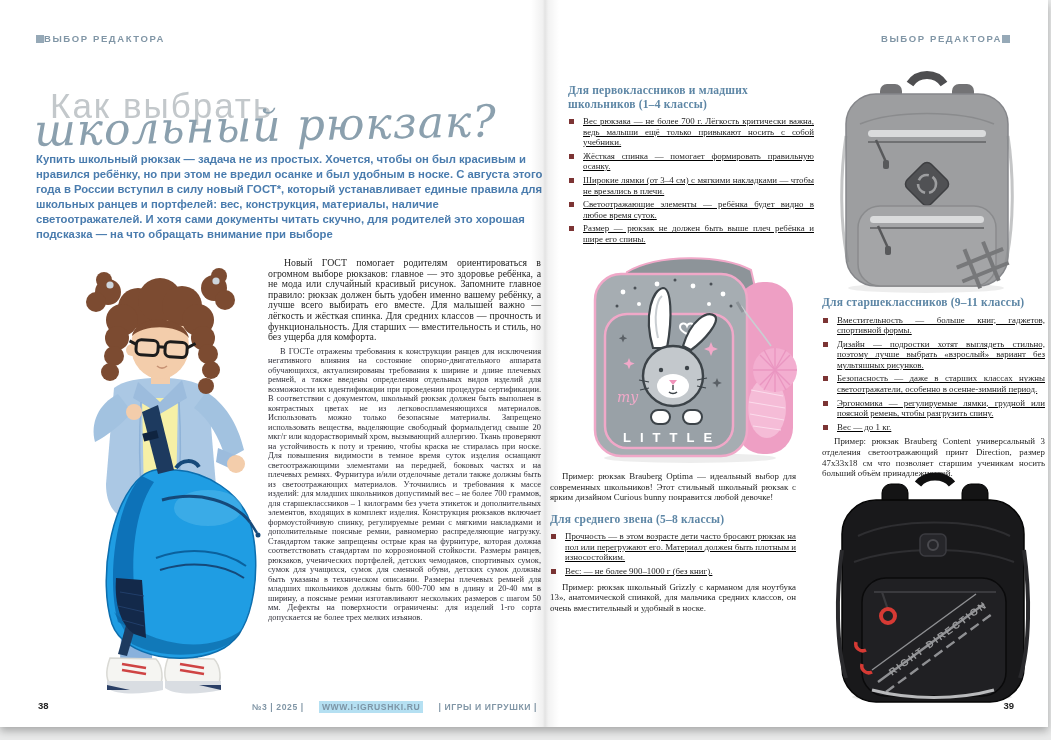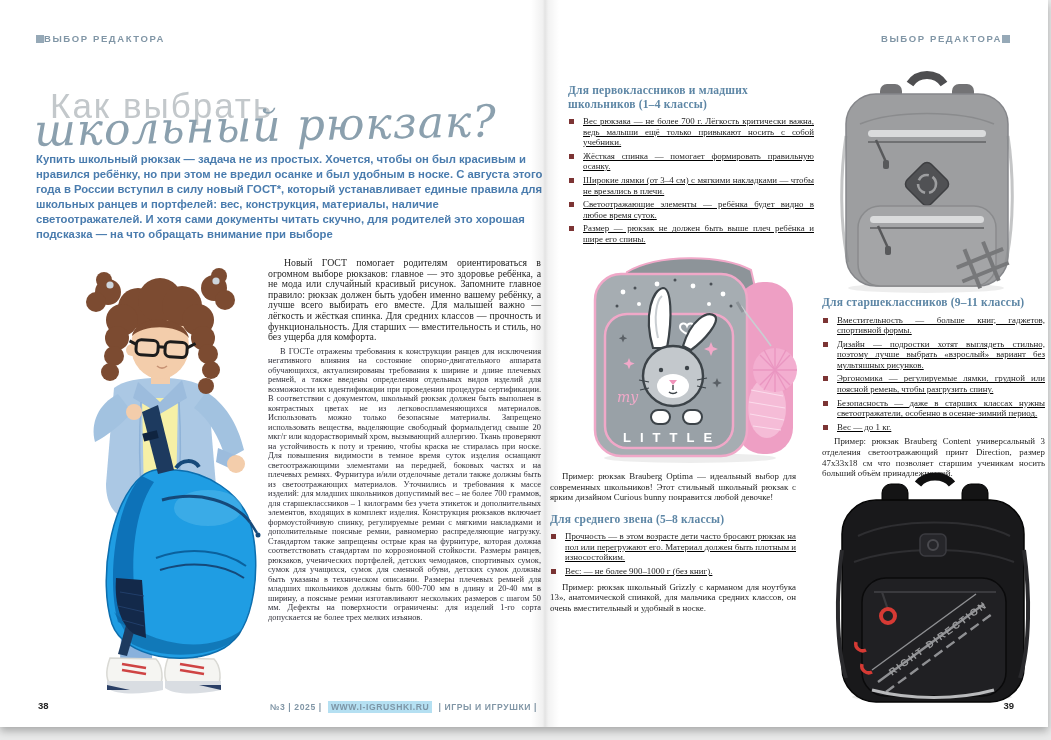--- a/index.html
+++ b/index.html
@@ -37,21 +37,21 @@
   .body-col .p1{margin:0;font-size:9.8px;line-height:10.6px;text-align:justify;text-indent:16px;}
   .body-col .p2{margin:4px 0 0 0;font-size:8.4px;line-height:9.5px;text-align:justify;text-indent:12px;color:#30303a;}
 
   
   .pagenum{position:absolute;bottom:16px;font-family:"Liberation Sans",sans-serif;
            font-weight:bold;font-size:9.5px;color:#222;}
   .pagenum-left{left:38px;margin-top:23px;}
   .pagenum-right{right:34px;}
   .footerline{position:absolute;right:8px;bottom:15px;font-family:"Liberation Sans",sans-serif;
               font-weight:bold;font-size:8.6px;letter-spacing:.6px;color:#8196a6;white-space:nowrap;}
-  .footerline .site{background:#b5e0f2;color:#7d95a6;padding:1px 3px;margin:0 3px;cursor:pointer;}
+  .footerline .site{background:#b5e0f2;color:#7d95a6;padding:1px 3px;margin:0 12px;cursor:pointer;}
 
   
   .colA{position:absolute;left:23px;top:84px;width:246px;}
   .colA2{position:absolute;left:5px;top:466px;width:246px;}
   .colB{position:absolute;left:277px;top:296px;width:223px;}
   h2.sec{margin:0 0 5px 0;font-family:"Liberation Serif",serif;font-weight:bold;
          font-size:11.5px;line-height:13.5px;color:#5d86a5;letter-spacing:.2px;}
   ul.spec{list-style:none;margin:0;padding:0;text-decoration:underline;}
   ul.spec li{position:relative;padding-left:15px;margin-bottom:3px;font-size:8.9px;
              line-height:10.6px;color:#262626;text-align:justify;}
@@ -355,22 +355,22 @@
           <path d="M26,70 C20,110 20,160 28,196" stroke="#8a8b8d" stroke-width="3" fill="none" opacity=".5"></path>
           <path d="M188,70 C194,110 194,160 186,196" stroke="#8a8b8d" stroke-width="3" fill="none" opacity=".5"></path>
         </svg>
       </div>
 
       <div class="colB">
         <h2 class="sec">Для старшеклассников (9–11 классы)</h2>
         <ul class="spec">
           <li><span>Вместительность — больше книг, гаджетов, спортивной формы.</span></li>
           <li><span>Дизайн — подростки хотят выглядеть стильно, поэтому лучше выбрать «взрослый» вариант без мультяшных рисунков.</span></li>
+          <li><span>Безопасность — даже в старших классах нужны светоотражатели, особенно в осенне-зимний период.</span></li>
           <li><span>Эргономика — регулируемые лямки, грудной или поясной ремень, чтобы разгрузить спину.</span></li>
-          <li><span>Безопасность — даже в старших классах нужны светоотражатели, особенно в осенне-зимний период.</span></li>
           <li><span>Вес — до 1 кг.</span></li>
         </ul>
         <p class="example">
           <span class="ex-label">Пример:</span>
           <span>рюкзак Brauberg Content универсальный 3 отделения светоотражающий принт Direction, размер 47х33х18 см  что позволяет старшим ученикам носить больший объём принадлежностей.</span>
         </p>
       </div>
 
       <div class="imgbox img-content">
         <svg width="214" height="234" viewBox="0 0 214 234" xmlns="http://www.w3.org/2000/svg">

